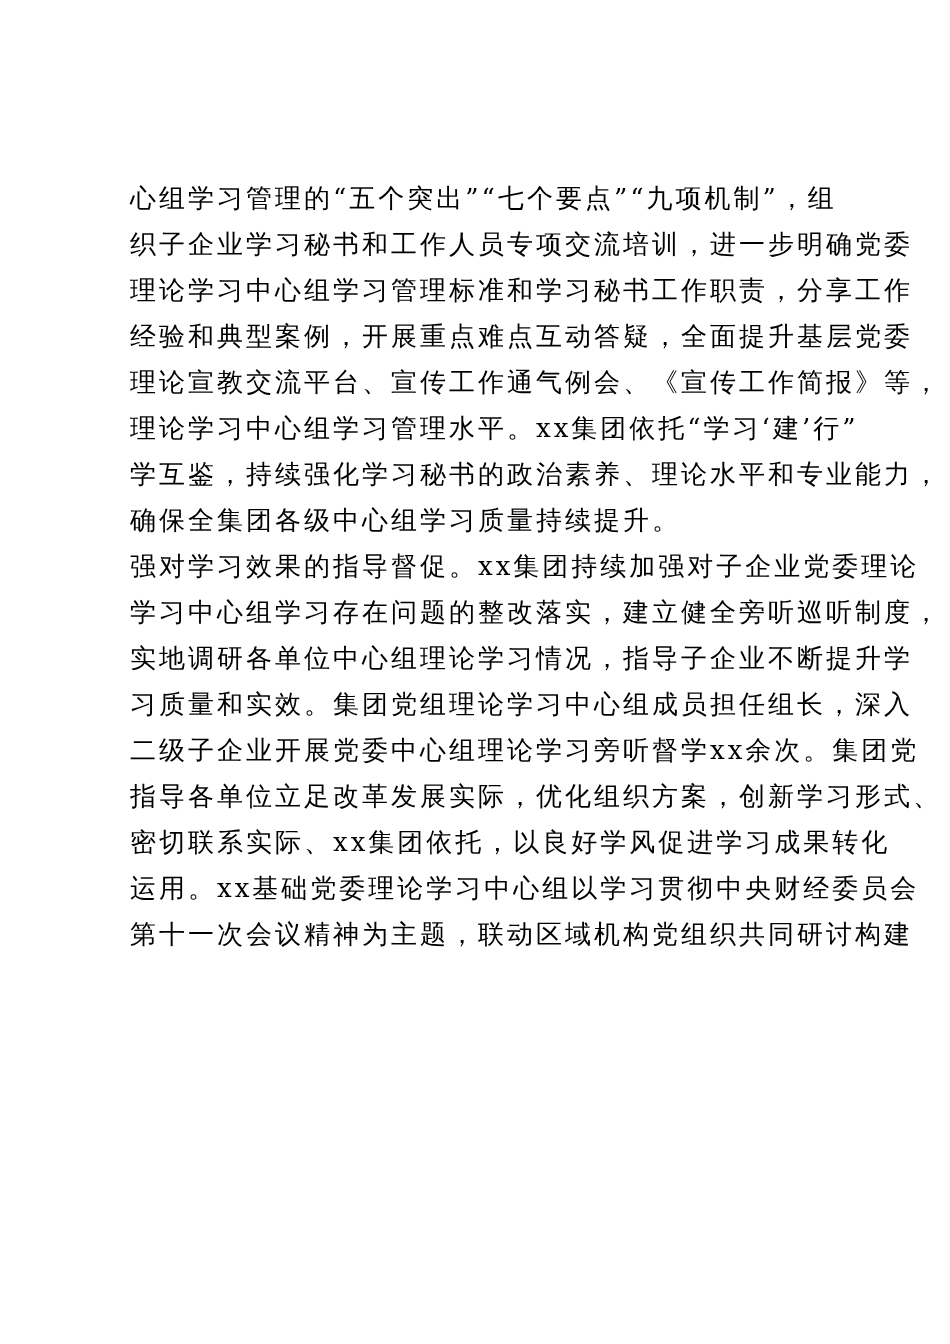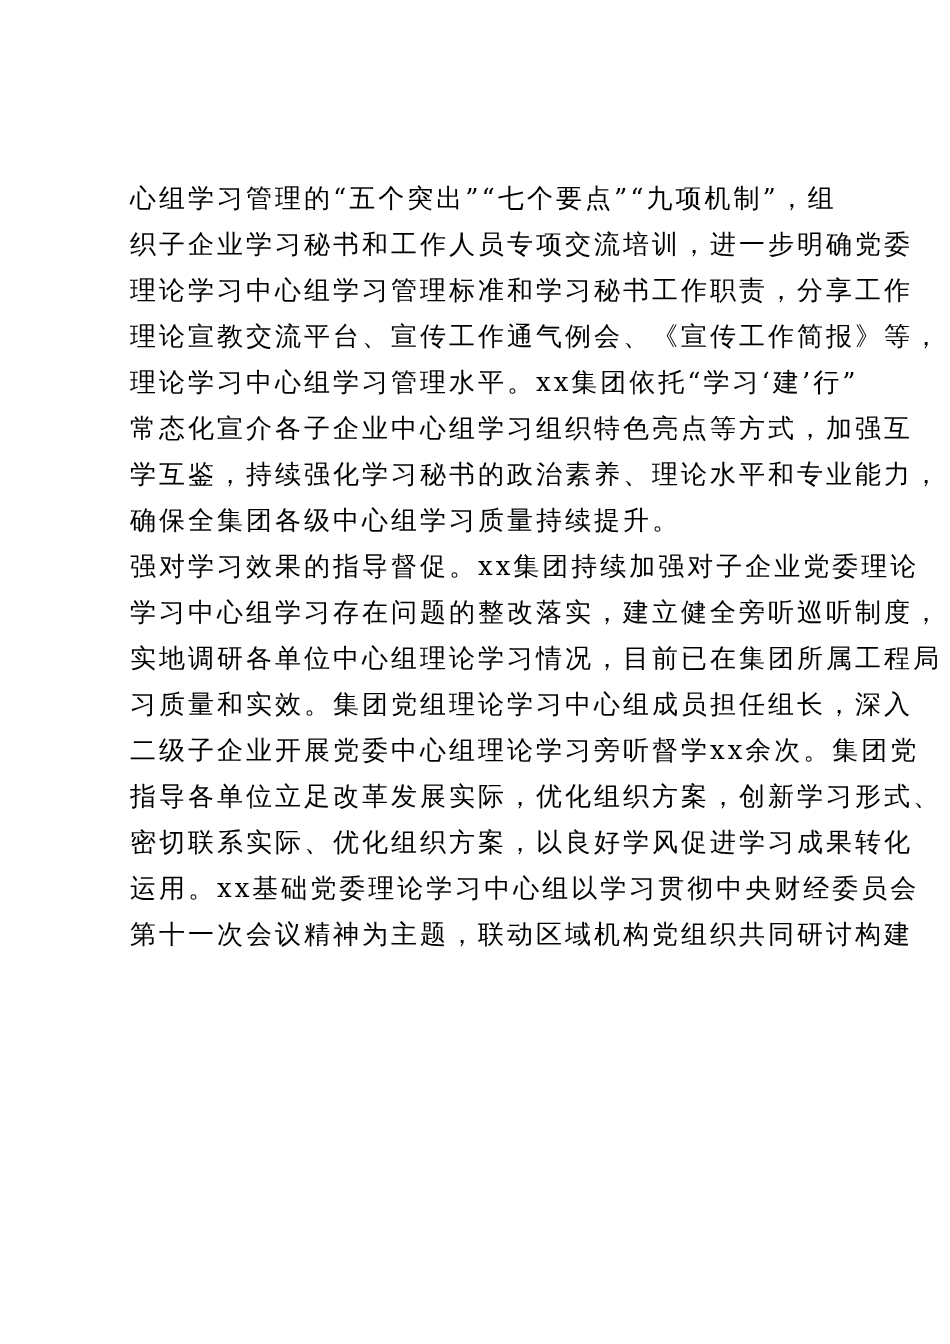--- a/index.html
+++ b/index.html
@@ -49,32 +49,32 @@
 </head>
 <body>
 
 <div class="page">
   <div class="text-block">
 
     <div>
       <span class="line">心组学习管理的“五个突出”“七个要点”“九项机制”，组</span>
       <span class="line">织子企业学习秘书和工作人员专项交流培训，进一步明确党委</span>
       <span class="line">理论学习中心组学习管理标准和学习秘书工作职责，分享工作</span>
+      <span class="line">经验和典型案例，开展重点难点互动答疑，全面提升基层党委</span>
       <span class="line">理论宣教交流平台、宣传工作通气例会、《宣传工作简报》等，</span>
       <span class="line">理论学习中心组学习管理水平。xx集团依托“学习‘建’行”</span>
-      <span class="line">常态化宣介各子企业中心组学习组织特色亮点等方式，加强互</span>
       <span class="line">学互鉴，持续强化学习秘书的政治素养、理论水平和专业能力，</span>
       <span class="line last">确保全集团各级中心组学习质量持续提升。</span>
     </div>
 
     <div>
       <span class="line">强对学习效果的指导督促。xx集团持续加强对子企业党委理论</span>
       <span class="line">学习中心组学习存在问题的整改落实，建立健全旁听巡听制度，</span>
-      <span class="line">实地调研各单位中心组理论学习情况，目前已在集团所属工程局</span>
+      <span class="line">实地调研各单位中心组理论学习情况，指导子企业不断提升学</span>
       <span class="line">习质量和实效。集团党组理论学习中心组成员担任组长，深入</span>
       <span class="line">二级子企业开展党委中心组理论学习旁听督学xx余次。集团党</span>
       <span class="line">指导各单位立足改革发展实际，优化组织方案，创新学习形式、</span>
-      <span class="line">密切联系实际、优化组织方案，以良好学风促进学习成果转化</span>
+      <span class="line">密切联系实际、xx集团依托，以良好学风促进学习成果转化</span>
       <span class="line">运用。xx基础党委理论学习中心组以学习贯彻中央财经委员会</span>
       <span class="line">第十一次会议精神为主题，联动区域机构党组织共同研讨构建</span>
     </div>
   </div>
 </div>
 
 </body></html>

